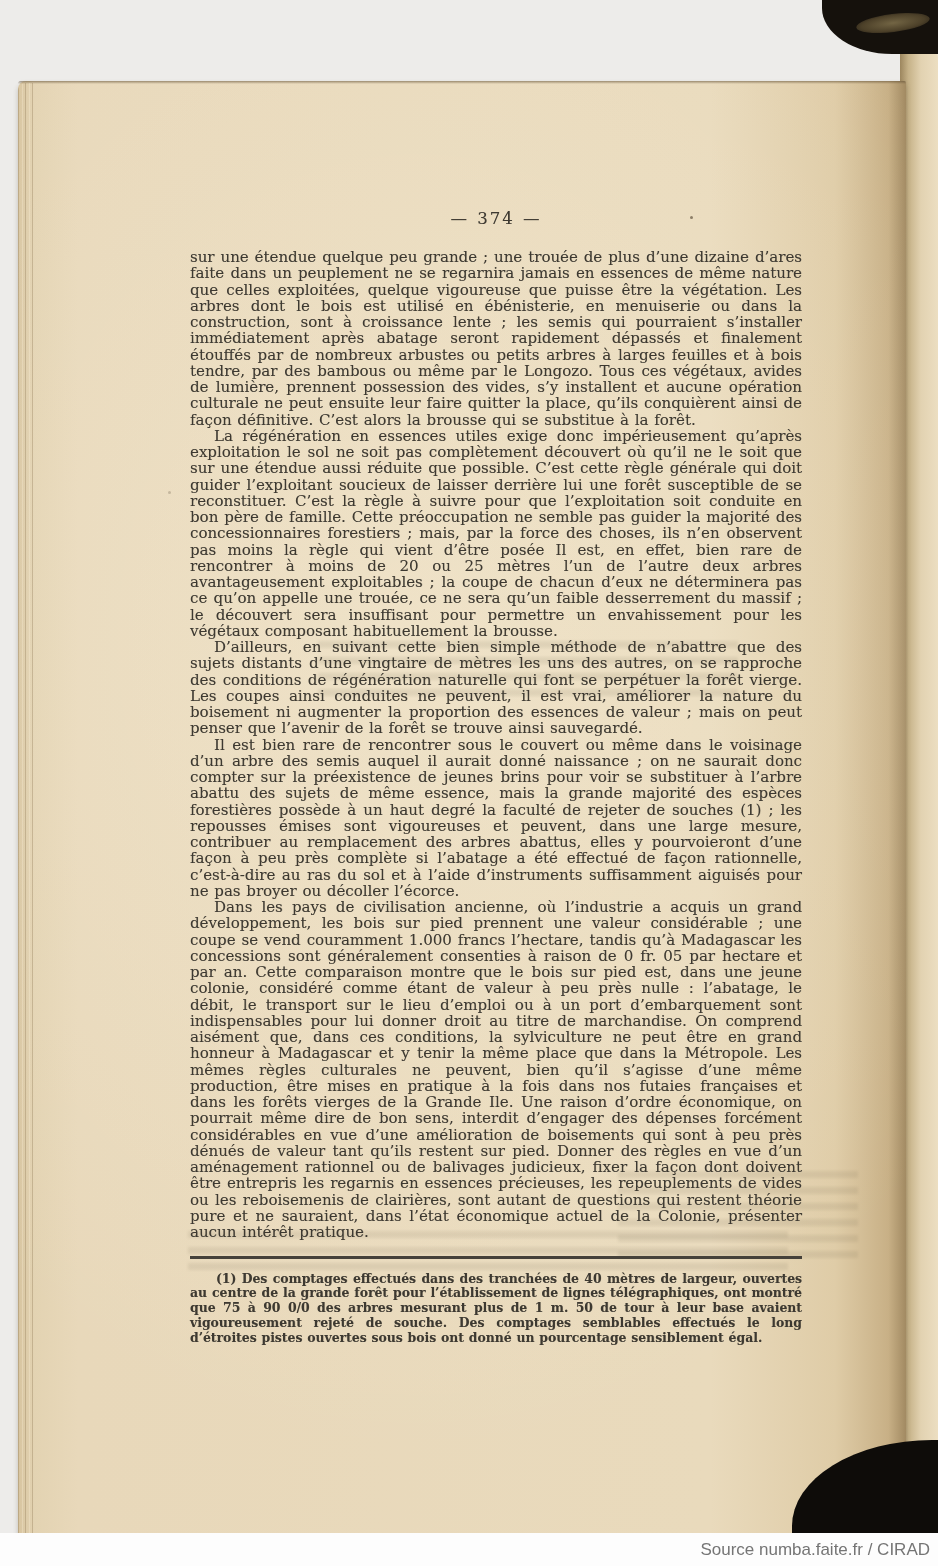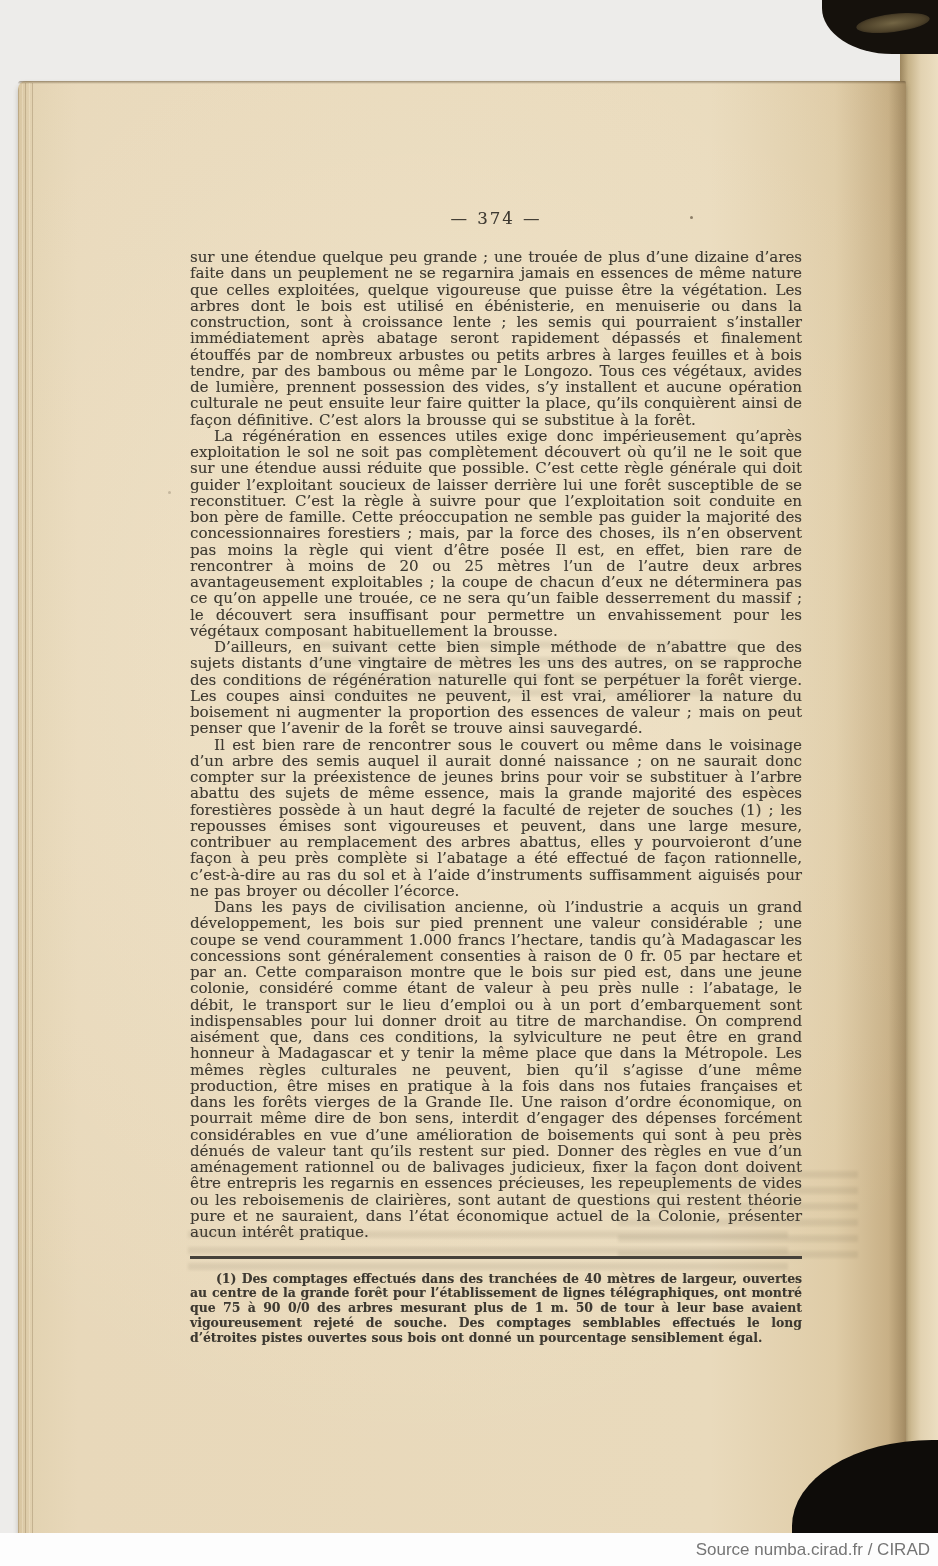--- a/index.html
+++ b/index.html
@@ -122,16 +122,16 @@
       <p>Dans les pays de civilisation ancienne, où l’industrie a acquis un grand développement, les bois sur pied prennent une valeur considérable ; une coupe se vend couramment 1.000 francs l’hectare, tandis qu’à Madagascar les concessions sont généralement consenties à raison de 0 fr. 05 par hectare et par an. Cette comparaison montre que le bois sur pied est, dans une jeune colonie, considéré comme étant de valeur à peu près nulle : l’abatage, le débit, le transport sur le lieu d’emploi ou à un port d’embarquement sont indispensables pour lui donner droit au titre de marchandise. On comprend aisément que, dans ces conditions, la sylviculture ne peut être en grand honneur à Madagascar et y tenir la même place que dans la Métropole. Les mêmes règles culturales ne peuvent, bien qu’il s’agisse d’une même production, être mises en pratique à la fois dans nos futaies françaises et dans les forêts vierges de la Grande Ile. Une raison d’ordre économique, on pourrait même dire de bon sens, interdit d’engager des dépenses forcément considérables en vue d’une amélioration de boisements qui sont à peu près dénués de valeur tant qu’ils restent sur pied. Donner des règles en vue d’un aménagement rationnel ou de balivages judicieux, fixer la façon dont doivent être entrepris les regarnis en essences précieuses, les repeuplements de vides ou les reboisemenis de clairières, sont autant de questions qui restent théorie pure et ne sauraient, dans l’état économique actuel de la Colonie, présenter aucun intérêt pratique.</p>
       <div class="footnote-rule"></div>
       <p class="footnote">(1) Des comptages effectués dans des tranchées de 40 mètres de largeur, ouvertes au centre de la grande forêt pour l’établissement de lignes télégraphiques, ont montré que 75 à 90 0/0 des arbres mesurant plus de 1 m. 50 de tour à leur base avaient vigoureusement rejeté de souche. Des comptages semblables effectués le long d’étroites pistes ouvertes sous bois ont donné un pourcentage sensiblement égal.</p>
     </div>
   </div>
 
   <div class="cover-top"></div>
   <div class="cover-bottom"></div>
 
   <div class="watermark-bar">
-    <span>Source numba.cirad.fr / CIRAD</span>
+    <span>Source numba.faite.fr / CIRAD</span>
   </div>
 
 </div>
 
 </body></html>

